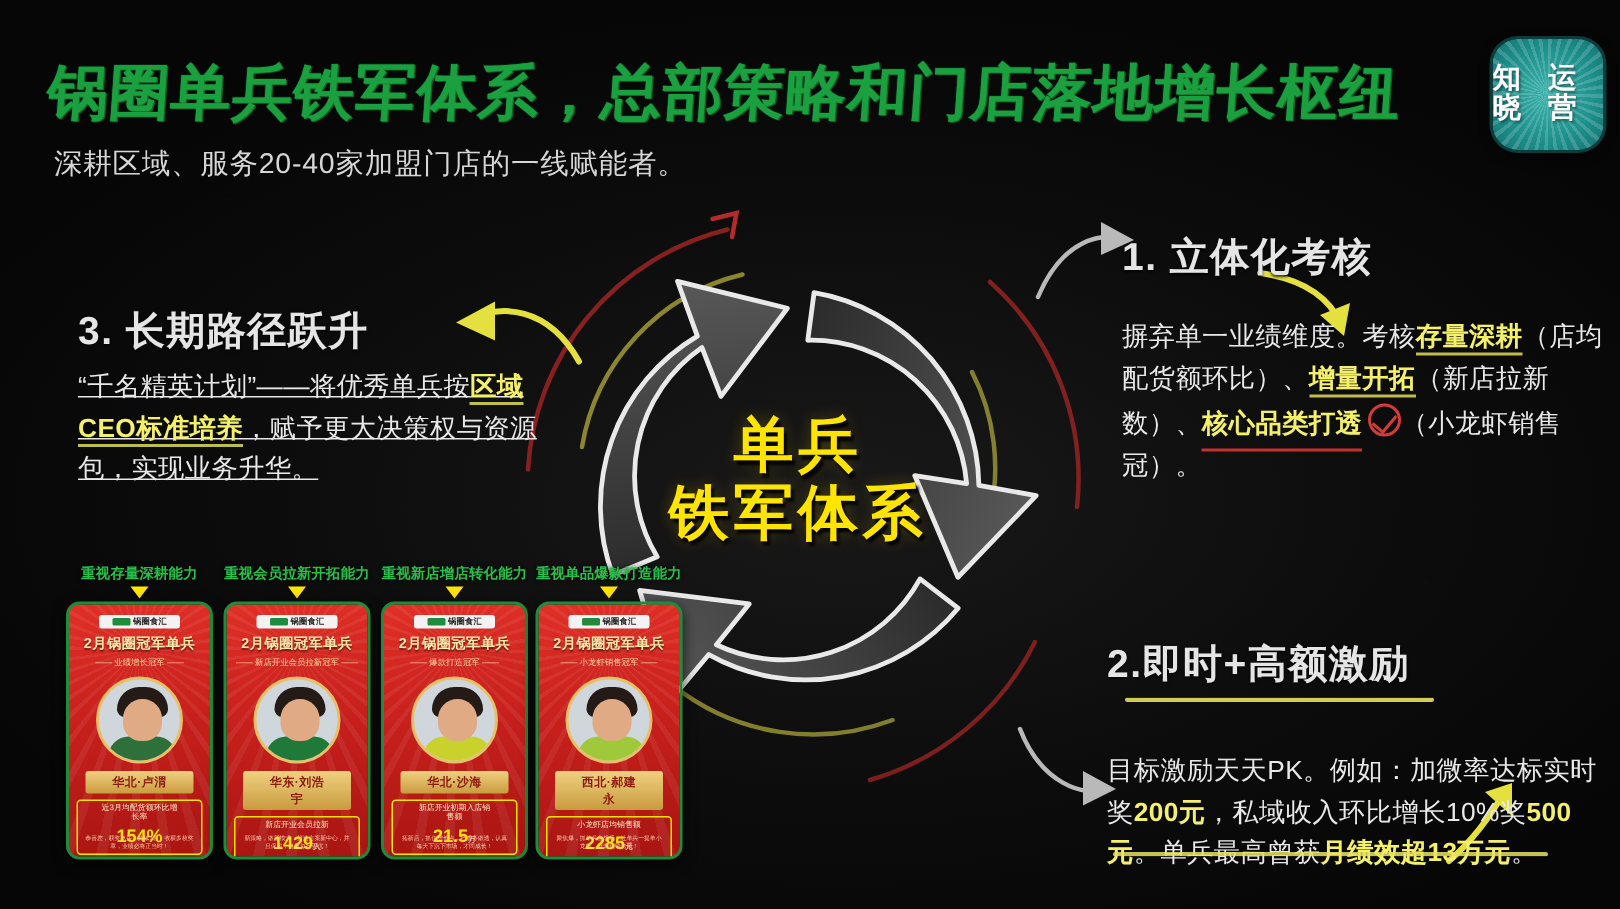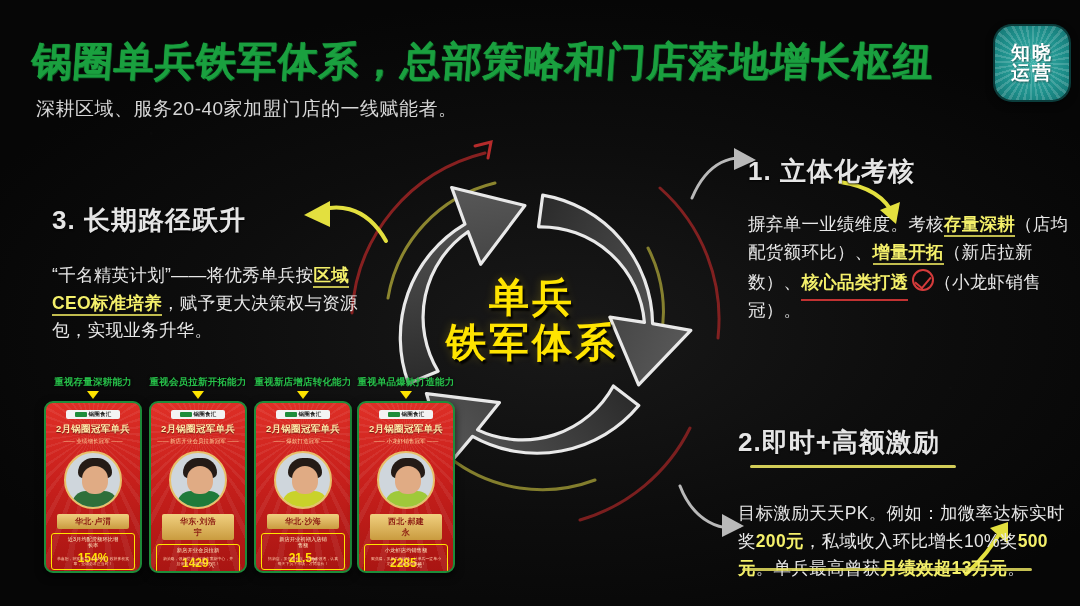--- a/index.html
+++ b/index.html
@@ -33,21 +33,21 @@
     font-size:19px; color:#d6d6d6; letter-spacing:.5px;
   }
   .logo{
     position:absolute; left:995px; top:26px; width:74px; height:74px;
     border-radius:17px; overflow:hidden;
     background:
       repeating-conic-gradient(from 0deg at 50% 50%,
         rgba(255,255,255,.16) 0deg 4deg, rgba(255,255,255,0) 4deg 10deg),
       radial-gradient(circle at 50% 50%, #3fb5ad 0%, #1d8e8a 62%, #14716f 100%);
     box-shadow:0 0 0 2px #0b3d3c, 0 3px 8px rgba(0,0,0,.6);
-    display:flex; flex-direction:column; align-items:center; justify-content:center;
+    display:flex; align-items:center; justify-content:center;
   }
   .logo span{
     font-size:19px; font-weight:bold; color:#fff; line-height:1.06;
     letter-spacing:2px; text-shadow:1px 1px 2px rgba(0,0,0,.45);
   }
 
   
   .cycle{position:absolute; left:330px; top:128px; width:400px; height:400px;}
   .cycle svg{width:100%; height:100%; display:block; overflow:visible;}
 
@@ -66,21 +66,21 @@
   .hl-u{color:#f4f06a; font-weight:bold;
     border-bottom:2px solid rgba(226,220,90,.85); padding-bottom:1px;}
   .hl-ur{color:#f4f06a; font-weight:bold;
     border-bottom:2px solid rgba(214,54,54,.9); padding-bottom:7px;}
 
   #sec1{position:absolute; left:748px; top:154px; width:325px;}
   #sec1 .blk-p{margin-top:22px;}
   #sec2{position:absolute; left:738px; top:425px; width:340px;}
   #sec2 .blk-p{margin-top:32px;}
   #sec3{position:absolute; left:52px; top:203px; width:310px;}
-  #sec3 .blk-p{margin-top:24px; text-indent:0;}
+  #sec3 .blk-p{margin-top:6px; text-indent:0;text-decoration:underline;}
 
   .u-yellow-bar{
     width:206px;height:0;border-top:3px solid rgba(232,226,96,.9);
     margin:5px 0 0 12px; border-radius:2px;
     box-shadow:0 4px 0 -2px rgba(232,226,96,.55);
   }
   .u-yellow-long{
     position:absolute; left:742px; top:568px; width:290px; height:0;
     border-top:3px solid rgba(232,226,96,.85); border-radius:2px;
     box-shadow:0 4px 0 -2px rgba(232,226,96,.5);

